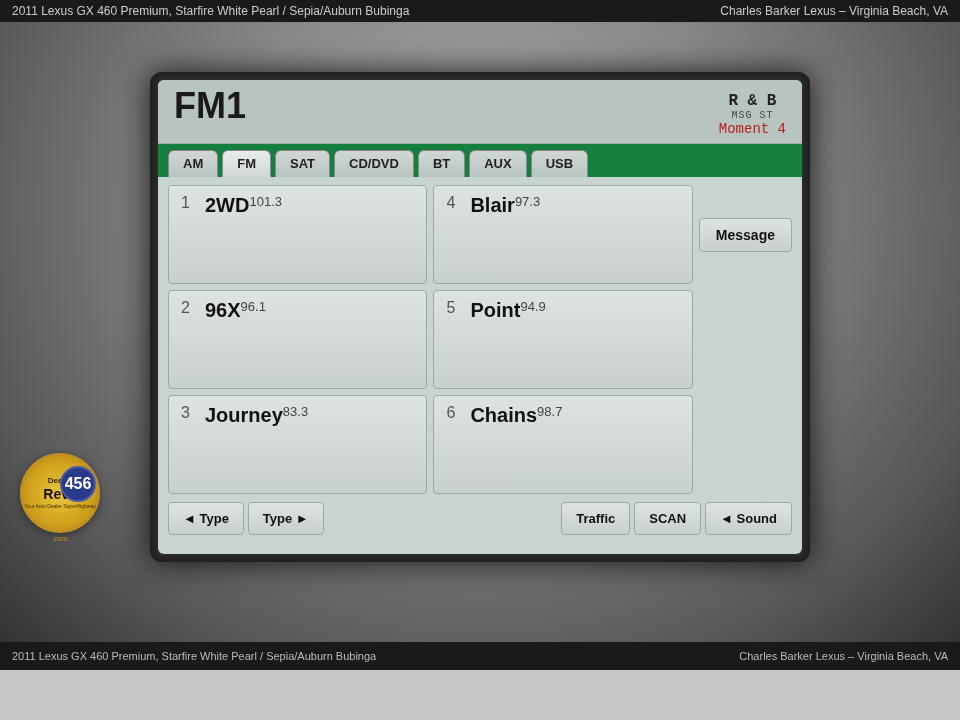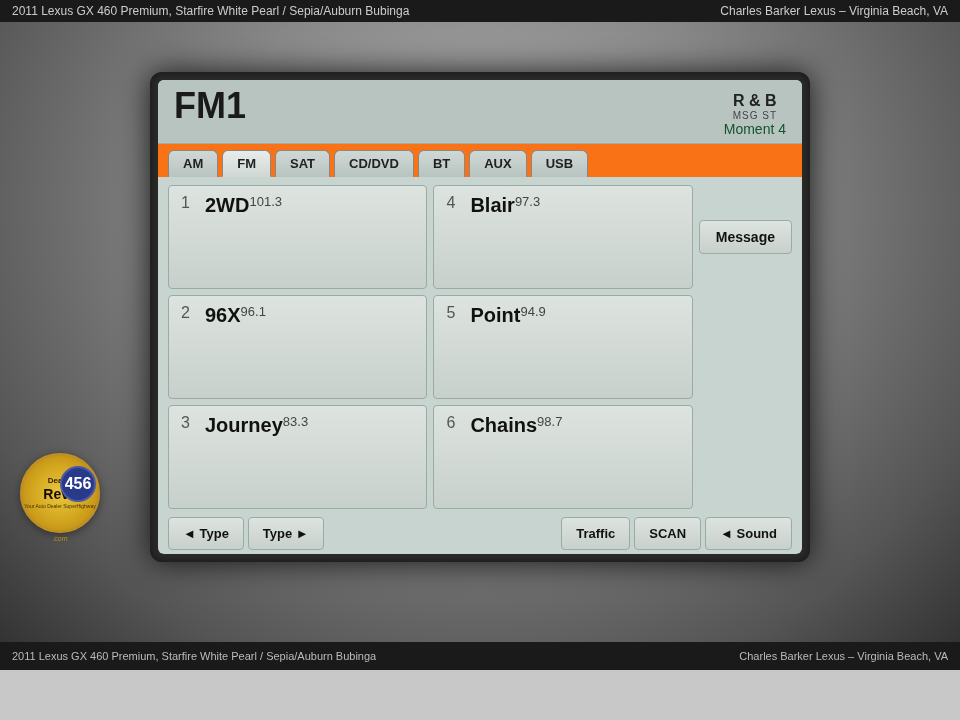--- a/index.html
+++ b/index.html
@@ -82,52 +82,53 @@
       font-weight: bold;
       color: #1a1a1a;
       line-height: 1;
     }
 
     .header-center {
       display: flex;
       flex-direction: column;
       align-items: center;
       margin-top: 4px;
+      font-family: Liberation Mono, monospace;
     }
 
     .msg-st {
       font-size: 10px;
       color: #444;
       letter-spacing: 1px;
     }
 
     .rb-label {
       font-size: 16px;
       color: #222;
       font-weight: bold;
     }
 
     .moment-label {
       font-size: 14px;
-      color: #14532d;
+      color: #b91c1c;
     }
 
     .frequency {
       font-size: 30px;
       font-weight: bold;
       color: #1a1a1a;
       margin-top: 4px;
     }
 
     
     .tab-row {
       display: flex;
       padding: 6px 10px 0;
       gap: 4px;
-      background: #f97316;
+      background: #15803d;
     }
 
     .tab {
       padding: 5px 14px;
       border-radius: 6px 6px 0 0;
       font-size: 13px;
       font-weight: bold;
       border: 1px solid #888;
       border-bottom: none;
       cursor: pointer;
@@ -200,21 +201,21 @@
       color: #111;
       display: flex;
       align-items: center;
       justify-content: center;
       align-self: center;
     }
 
     
     .bottom-row {
       display: flex;
-      padding: 0 10px 4px;
+      padding: 0 10px 19px;
       gap: 4px;
       align-items: center;
     }
 
     .bottom-btn {
       background: linear-gradient(to bottom, #dde4e0, #c8d0cc);
       border: 1px solid #9aaba6;
       border-radius: 4px;
       padding: 8px 14px;
       cursor: pointer;

